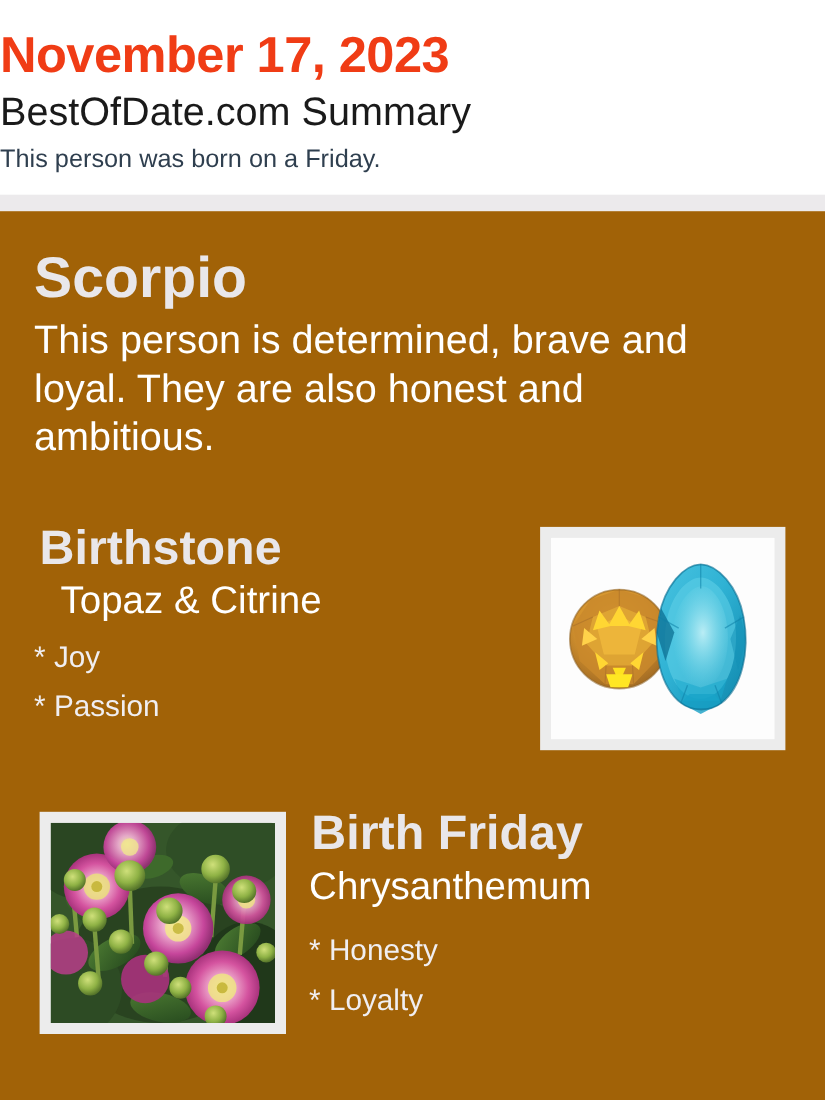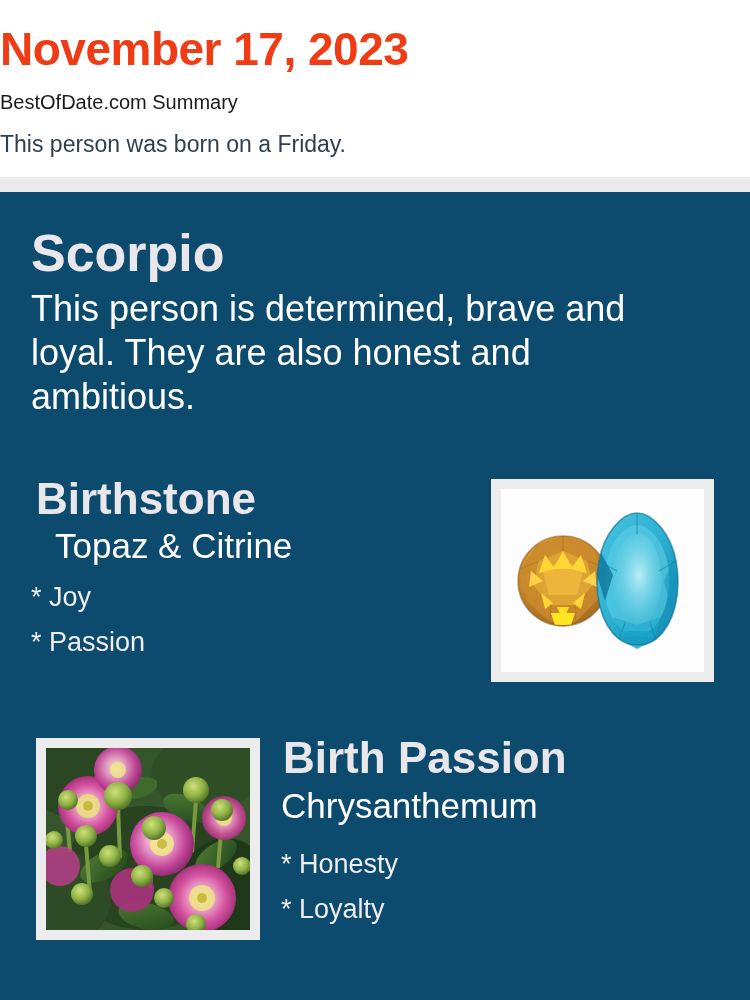--- a/index.html
+++ b/index.html
@@ -39,21 +39,21 @@
     color: #f03c15;
     letter-spacing: -0.5px;
     line-height: 56px;
     white-space: nowrap;
   }
   .header-site {
     position: absolute;
     left: 0;
     top: 85px;
     width: 750px;
-    font-size: 20px;
+    font-size: 36px;
     font-weight: normal;
     color: #1a1a1a;
     line-height: 34px;
     white-space: nowrap;
   }
   .header-note {
     position: absolute;
     left: 0;
     top: 129px;
     width: 750px;
@@ -73,21 +73,21 @@
     background: #eceaec;
   }
 
   
   .body-panel {
     position: absolute;
     left: 0;
     top: 192px;
     width: 750px;
     height: 808px;
-    background: #0c4a6e;
+    background: #a16207;
   }
 
   
   .zodiac-title {
     position: absolute;
     left: 31px;
     top: 32px;
     font-size: 52px;
     font-weight: bold;
     color: #e9e7ea;
@@ -302,21 +302,21 @@
               <path d="M112,128 L136,136 L160,128 L154,148 L120,148 Z" fill="#1aa7cc" opacity="0.55"></path>
               <path d="M136,24 L136,46 M98,72 L116,82 M175,72 L158,82 M118,150 L124,134 M155,150 L149,134" stroke="#0e7fa5" stroke-width="1.2" opacity="0.55" fill="none"></path>
               <path d="M136,24 C151,24 170,44 175,72 C181,104 173,136 155,150 C145,158 128,158 118,150
                        C100,136 92,104 98,72 C103,44 121,24 136,24 Z" fill="none" stroke="#0a6c90" stroke-width="1.6" opacity="0.6"></path>
             </g>
           </svg>
         </div>
       </div>
     </div>
 
-    <div class="flower-title">Birth Passion</div>
+    <div class="flower-title">Birth Friday</div>
     <div class="flower-name">Chrysanthemum</div>
     <div class="flower-traits">
       <div class="trait">* Honesty</div>
       <div class="trait">* Loyalty</div>
     </div>
 
     <div class="photo-frame frame-flower">
       <div class="photo-inner">
         <div class="flower-canvas">
           <svg width="204" height="182" viewBox="0 0 204 182" xmlns="http://www.w3.org/2000/svg">

